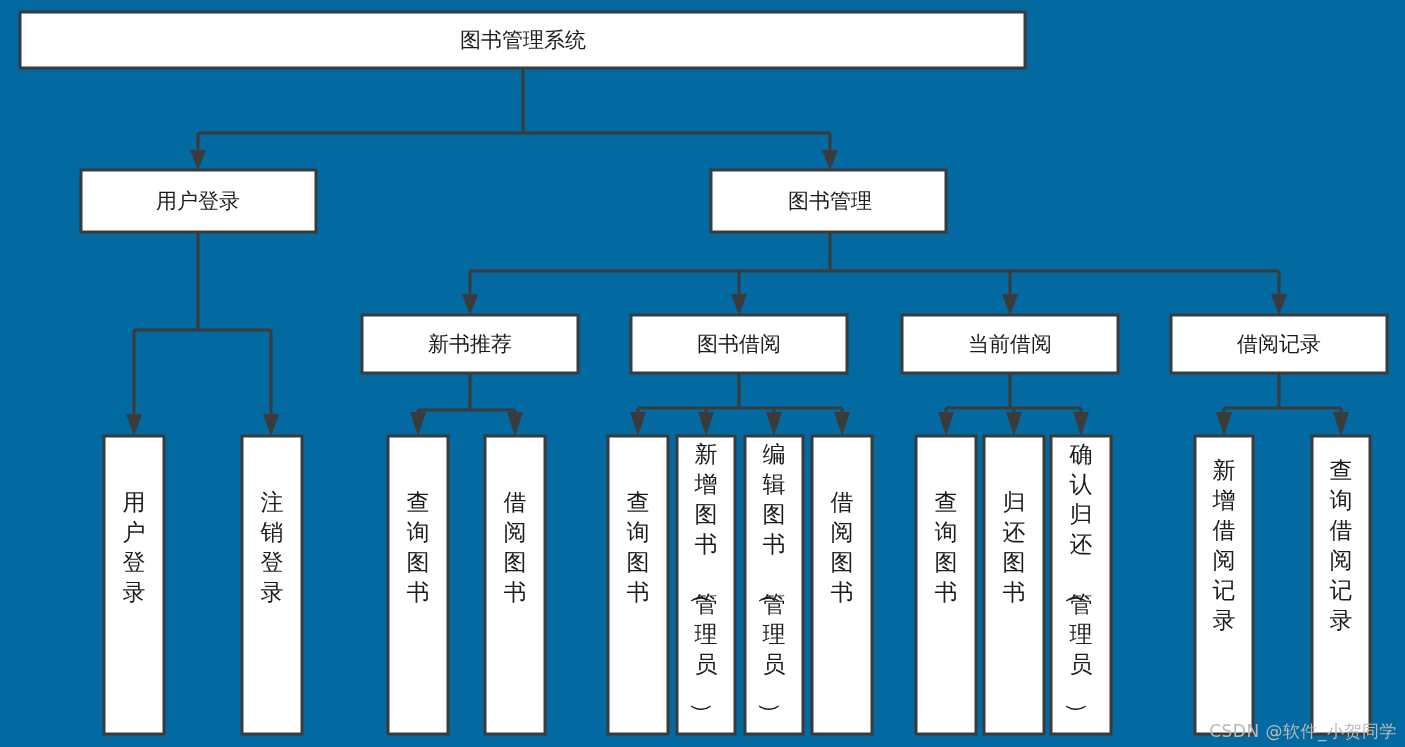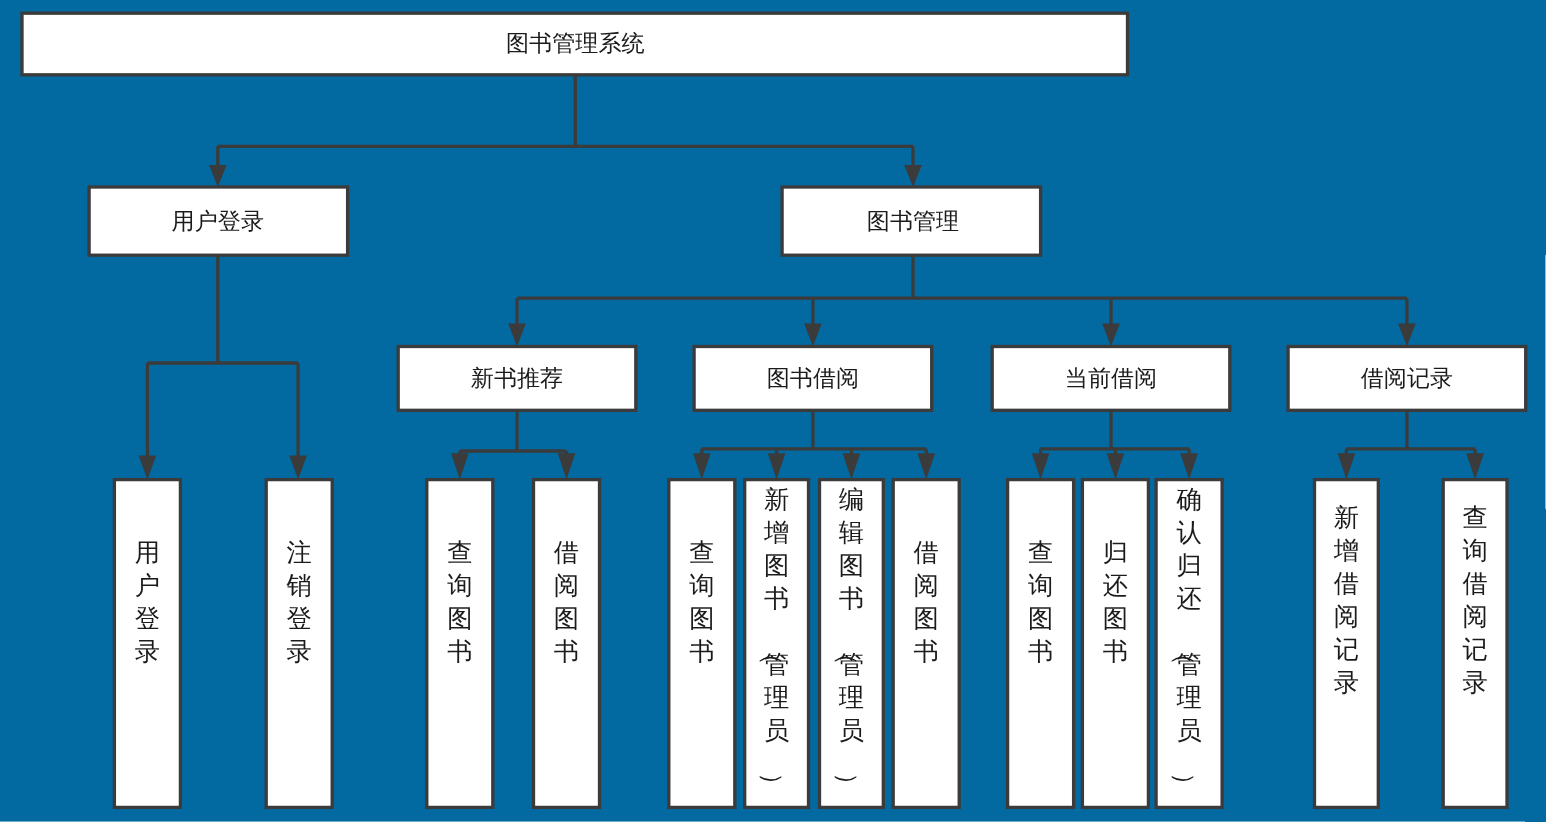--- a/index.html
+++ b/index.html
@@ -214,13 +214,14 @@
     <g>
       <rect class="node-rect" x="1195" y="436" width="58" height="298"></rect>
       <text class="node-label-v" x="1224" y="478"><tspan x="1224" y="478">新</tspan><tspan x="1224" y="508">增</tspan><tspan x="1224" y="538">借</tspan><tspan x="1224" y="568">阅</tspan><tspan x="1224" y="598">记</tspan><tspan x="1224" y="628">录</tspan></text>
     </g>
     <g>
       <rect class="node-rect" x="1312" y="436" width="58" height="298"></rect>
       <text class="node-label-v" x="1341" y="478"><tspan x="1341" y="478">查</tspan><tspan x="1341" y="508">询</tspan><tspan x="1341" y="538">借</tspan><tspan x="1341" y="568">阅</tspan><tspan x="1341" y="598">记</tspan><tspan x="1341" y="628">录</tspan></text>
     </g>
   </svg>
 
+  <div class="watermark">CSDN @软件_小贺同学</div>
 </div>
 
 </body></html>

